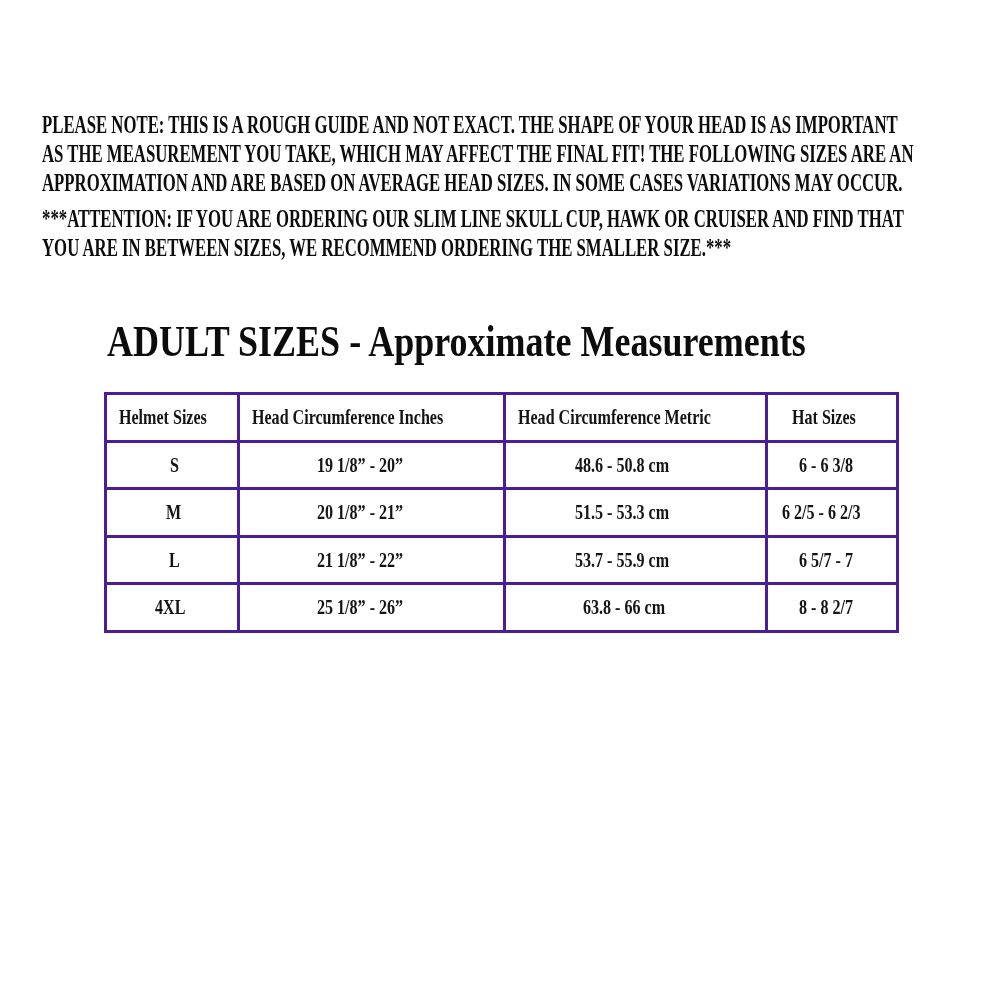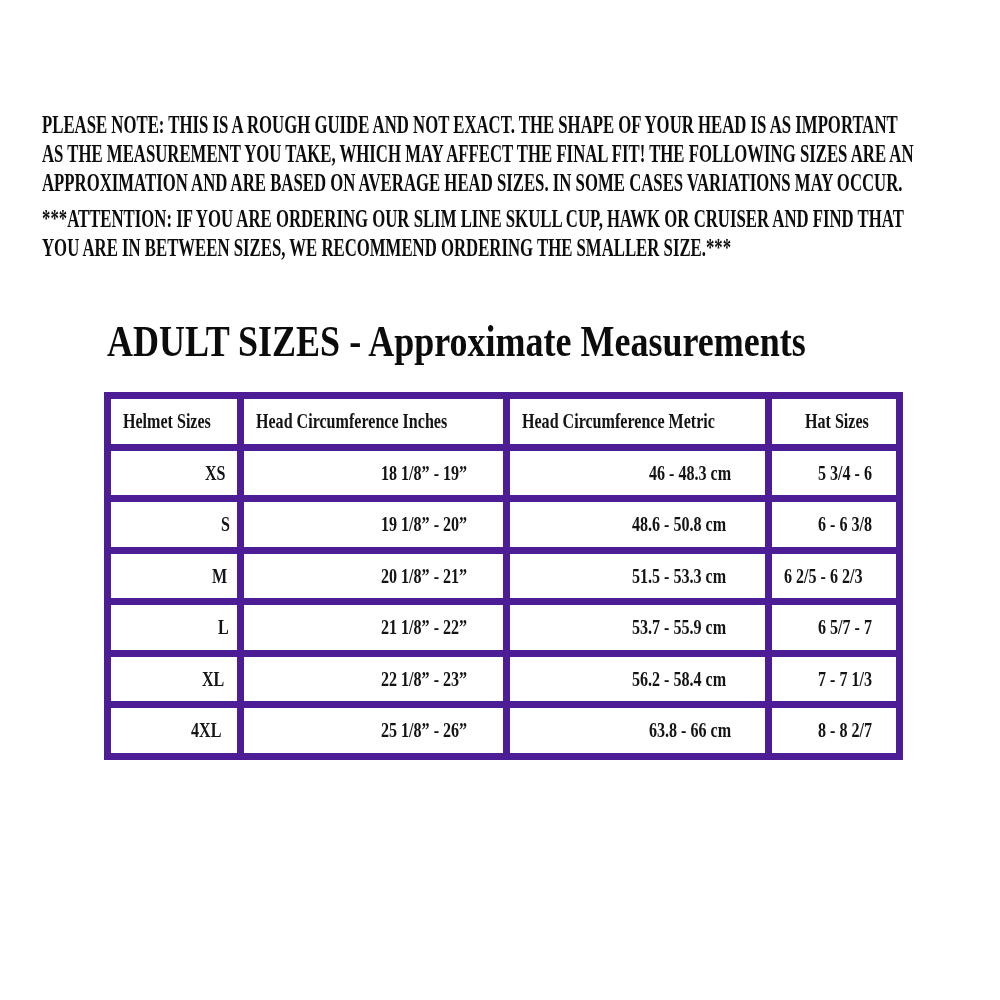--- a/index.html
+++ b/index.html
@@ -54,24 +54,24 @@
     width: 792px;
     border-collapse: collapse;
     table-layout: fixed;
     border: 3px solid #2c2c2c;
   }
   table.sizes col.c1 { width: 133px; }
   table.sizes col.c2 { width: 266px; }
   table.sizes col.c3 { width: 262px; }
   table.sizes col.c4 { width: 131px; }
   table.sizes th, table.sizes td {
-    border: 7px solid #4c1d95;
+    border: 3px solid #4c1d95;
     height: 44.5px;
     padding: 0 4px 0 12px;
-    text-align: right;
+    text-align: center;
     vertical-align: middle;
     overflow: hidden;
   }
   .cx {
     display: inline-block;
     white-space: nowrap;
     transform: scaleX(0.73);
     transform-origin: 0 50%;
     font-size: 22px;
     font-weight: 700;
@@ -110,50 +110,38 @@
     <thead>
       <tr>
         <th><span class="cx">Helmet Sizes</span></th>
         <th><span class="cx">Head Circumference Inches</span></th>
         <th><span class="cx">Head Circumference Metric</span></th>
         <th><span class="cx">Hat Sizes</span></th>
       </tr>
     </thead>
     <tbody>
       <tr>
-        <td><span class="cx">XS</span></td>
-        <td><span class="cx">18 1/8” - 19”</span></td>
-        <td><span class="cx">46 - 48.3 cm</span></td>
-        <td><span class="cx">5 3/4 - 6</span></td>
-      </tr>
-      <tr>
         <td><span class="cx">S</span></td>
         <td><span class="cx">19 1/8” - 20”</span></td>
         <td><span class="cx">48.6 - 50.8 cm</span></td>
         <td><span class="cx">6 - 6 3/8</span></td>
       </tr>
       <tr>
         <td><span class="cx">M</span></td>
         <td><span class="cx">20 1/8” - 21”</span></td>
         <td><span class="cx">51.5 - 53.3 cm</span></td>
         <td><span class="cx">6 2/5 - 6 2/3</span></td>
       </tr>
       <tr>
         <td><span class="cx">L</span></td>
         <td><span class="cx">21 1/8” - 22”</span></td>
         <td><span class="cx">53.7 - 55.9 cm</span></td>
         <td><span class="cx">6 5/7 - 7</span></td>
       </tr>
       <tr>
-        <td><span class="cx">XL</span></td>
-        <td><span class="cx">22 1/8” - 23”</span></td>
-        <td><span class="cx">56.2 - 58.4 cm</span></td>
-        <td><span class="cx">7 - 7 1/3</span></td>
-      </tr>
-      <tr>
         <td><span class="cx">4XL</span></td>
         <td><span class="cx">25 1/8” - 26”</span></td>
         <td><span class="cx">63.8 - 66 cm</span></td>
         <td><span class="cx">8 - 8 2/7</span></td>
       </tr>
     </tbody>
   </table>
 
 </div>
 

